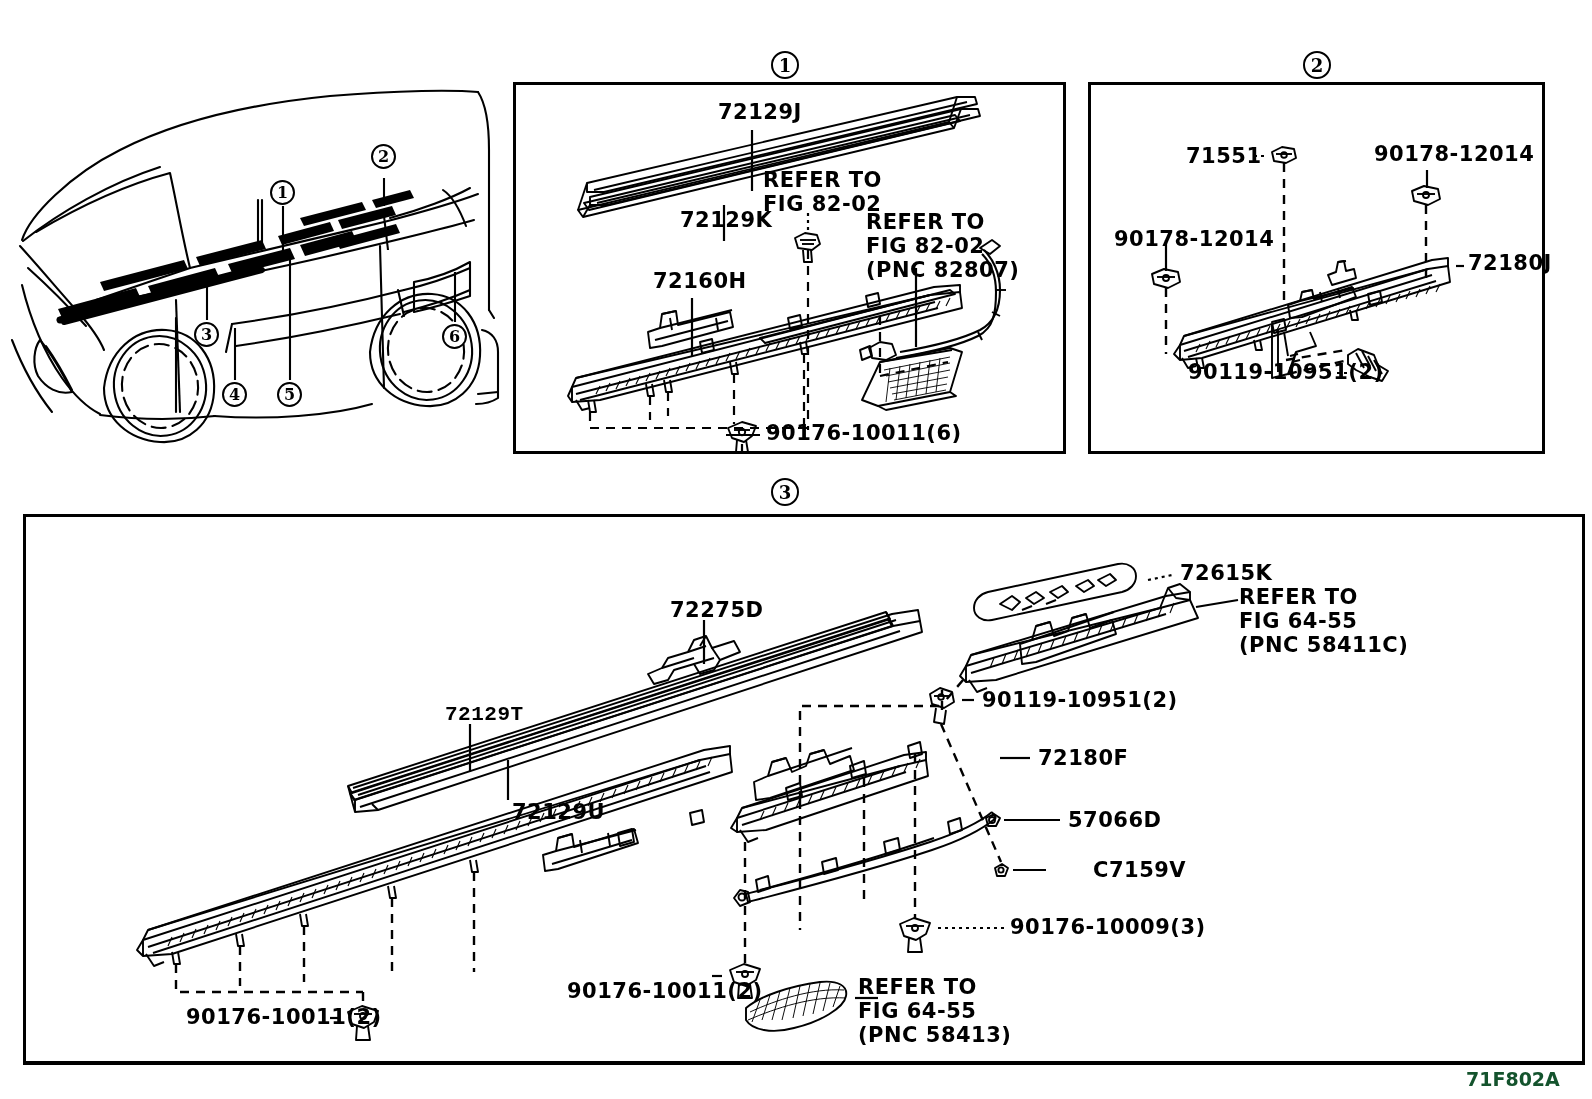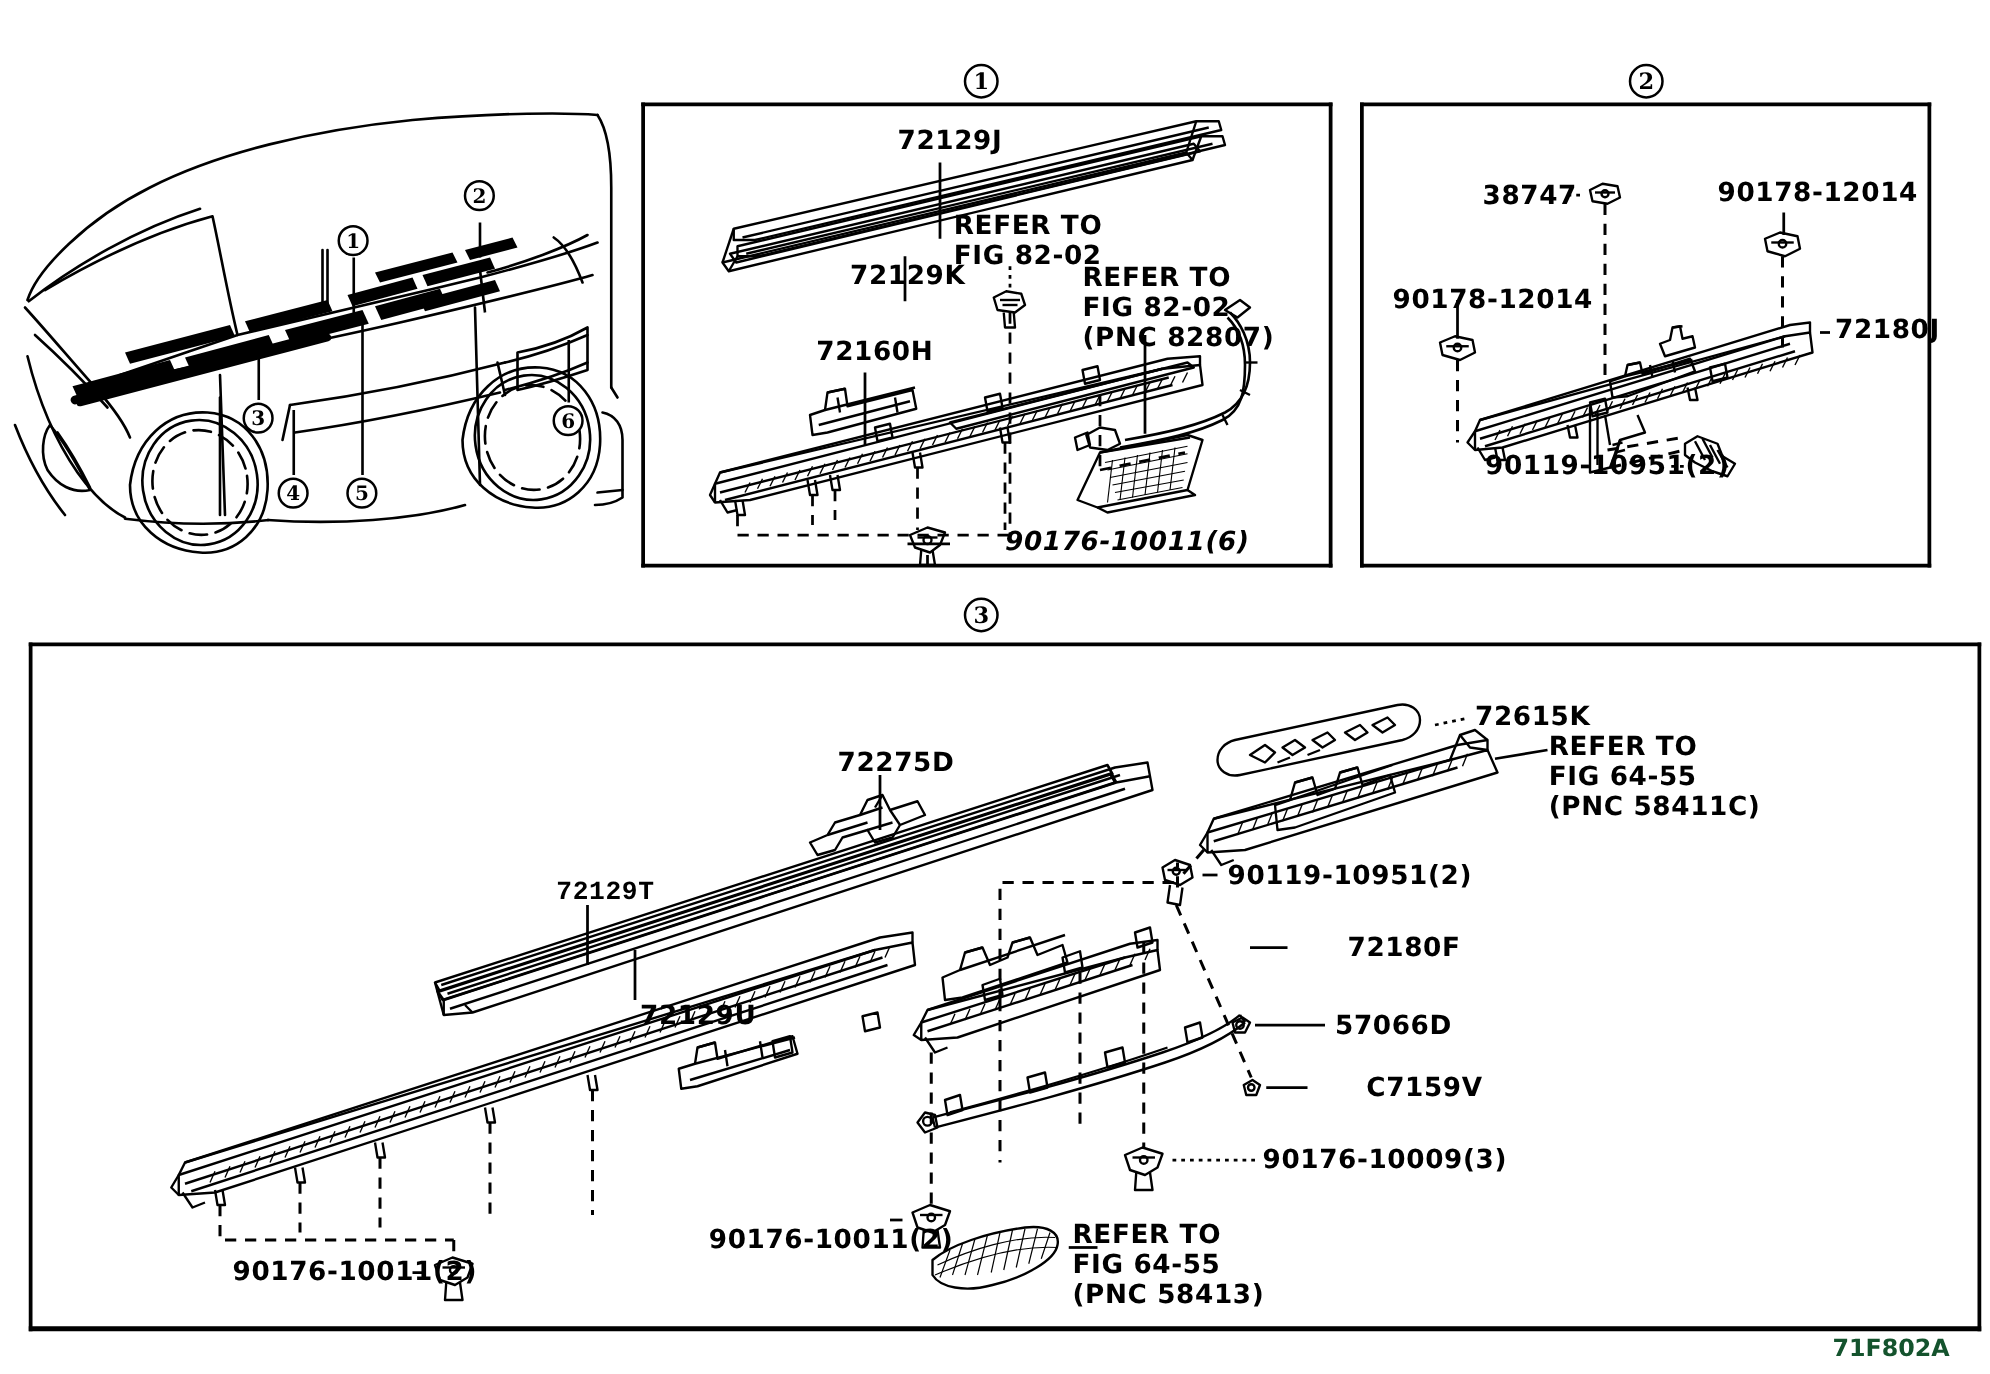--- a/index.html
+++ b/index.html
@@ -338,21 +338,21 @@
   </svg>
 
   <div class="lbl" style="left:718px; top:100px;">72129J</div>
   <div class="lbl" style="left:680px; top:208px;">72129K</div>
   <div class="lbl multi" style="left:763px; top:168px;">REFER TO
 FIG 82-02</div>
   <div class="lbl multi" style="left:866px; top:210px;">REFER TO
 FIG 82-02
 (PNC 82807)</div>
   <div class="lbl" style="left:653px; top:269px;">72160H</div>
-  <div class="lbl" style="left:804px; top:421px;font-style:italic;">90176-10011(6)</div>
+  <div class="lbl" style="left:766px; top:421px;">90176-10011(6)</div>
 
   <div class="circnum" style="left:1303px; top:51px;">2</div>
   <div class="panel" style="left:1088px; top:82px; width:457px; height:372px;">
     <div class="edge dotted-h" style="left:0; top:0; width:457px;"></div>
     <div class="edge solid-v" style="left:0; top:0; height:372px;"></div>
     <div class="edge solid-v" style="right:0; top:0; height:372px;"></div>
     <div class="edge dotted-h" style="left:0; bottom:0; width:457px;"></div>
   </div>
 
   <svg class="layer" viewBox="0 0 1592 1099">
@@ -450,21 +450,21 @@
 
     <g stroke="#000" stroke-width="2.4" fill="none" stroke-dasharray="9 7">
       <path d="M1284 163 L 1284 306"></path>
       <path d="M1426 205 L 1426 278"></path>
       <path d="M1166 288 L 1166 354"></path>
       <path d="M1288 374 L 1348 360"></path>
       <path d="M1286 360 L 1346 350"></path>
     </g>
   </svg>
 
-  <div class="lbl" style="left:1186px; top:144px;">38747</div>
+  <div class="lbl" style="left:1186px; top:144px;">71551</div>
   <div class="lbl" style="left:1374px; top:142px;">90178-12014</div>
   <div class="lbl" style="left:1114px; top:227px;">90178-12014</div>
   <div class="lbl" style="left:1468px; top:251px;">72180J</div>
   <div class="lbl" style="left:1188px; top:360px;">90119-10951(2)</div>
 
   <div class="circnum" style="left:771px; top:478px;">3</div>
   <div class="panel" style="left:23px; top:514px; width:1562px; height:551px;">
     <div class="edge dotted-h" style="left:0; top:0; width:1562px;"></div>
     <div class="edge solid-v" style="left:0; top:0; height:551px;"></div>
     <div class="edge solid-v" style="right:0; top:0; height:551px;"></div>
@@ -743,21 +743,21 @@
   </svg>
 
   <div class="lbl" style="left:670px; top:598px;">72275D</div>
   <div class="lbl" style="left:445px; top:703px;font-family:Liberation Mono, monospace;">72129T</div>
   <div class="lbl" style="left:468px; top:800px;margin-left:44px;">72129U</div>
   <div class="lbl" style="left:1180px; top:561px;">72615K</div>
   <div class="lbl multi" style="left:1239px; top:585px;">REFER TO
 FIG 64-55
 (PNC 58411C)</div>
   <div class="lbl" style="left:982px; top:688px;">90119-10951(2)</div>
-  <div class="lbl" style="left:1038px; top:746px;margin-left:40px;">72180F</div>
+  <div class="lbl" style="left:1038px; top:746px;">72180F</div>
   <div class="lbl" style="left:1068px; top:808px;">57066D</div>
   <div class="lbl" style="left:1053px; top:858px;margin-left:40px;">C7159V</div>
   <div class="lbl" style="left:1010px; top:915px;">90176-10009(3)</div>
   <div class="lbl" style="left:567px; top:963px;margin-top:16px;">90176-10011(2)</div>
   <div class="lbl multi" style="left:858px; top:975px;">REFER TO
 FIG 64-55
 (PNC 58413)</div>
   <div class="lbl" style="left:186px; top:1005px;">90176-10011(2)</div>
 
   <div class="figcode" style="left:1466px; top:1068px;">71F802A</div>

